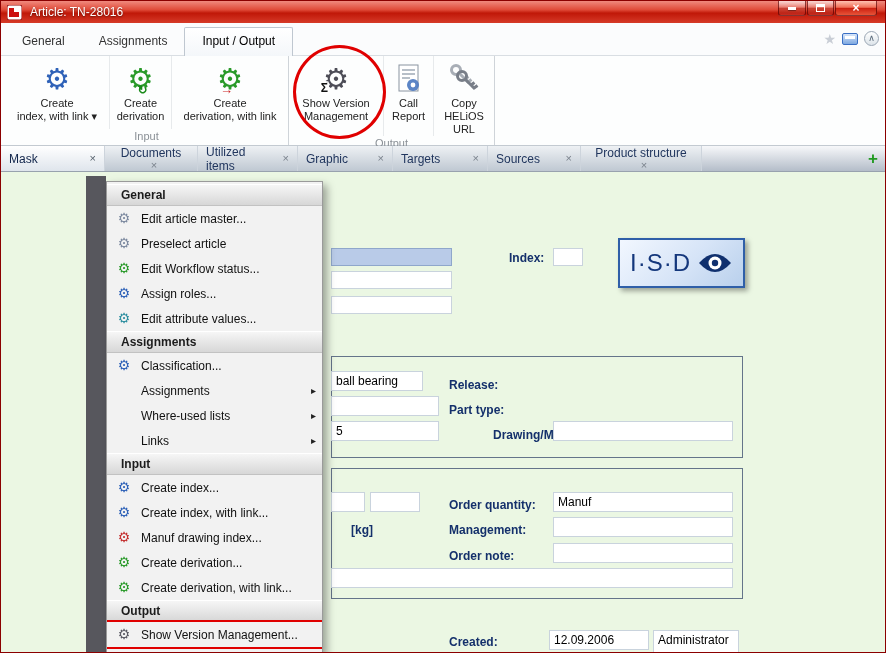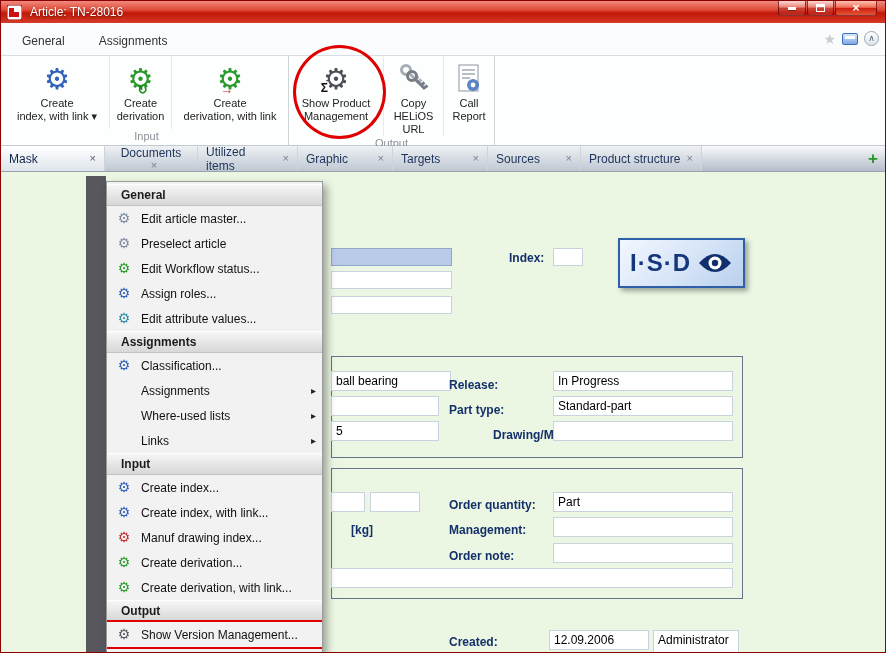--- a/index.html
+++ b/index.html
@@ -82,21 +82,21 @@
     border-bottom:1px solid #98a2ae; display:flex; align-items:stretch;
   }
   .dtab{
     display:flex; align-items:center; font-size:12px; color:#21365e;
     padding:0 8px; border-right:1px solid #cdd4dc;
     background:linear-gradient(180deg,#eef1f4,#bfc8d2); cursor:default;
   }
   .dtab .dlabel{ flex:1; }
   .dtab.active{ background:linear-gradient(180deg,#ffffff,#dfe5ec); color:#10244a; }
   .dt1{ width:104px; } .dt2{ width:93px;flex-direction:column; } .dt3{ width:100px; } .dt4{ width:95px; }
-  .dt5{ width:95px; } .dt6{ width:93px; } .dt7{ width:121px; }
+  .dt5{ width:95px; } .dt6{ width:93px; } .dt7{ width:121px;flex-direction:column; }
   .dtab-close{ font-size:11px; color:#7a828c; margin-left:6px; line-height:11px; }
   .dtab.active .dtab-close{ color:#55606c; }
   .add-tab{
     margin-left:auto; width:24px; display:flex; align-items:center; justify-content:center;
     color:#229a22; font-weight:bold; font-size:17px;
   }
   
   .content{ position:relative; height:481px; background:#ebf7e3; overflow:hidden; }
   .fld{
     position:absolute; background:#fff; border:1px solid #c9d3dd;
@@ -105,21 +105,21 @@
   }
   .fld.sel{ background:#b9cbe8; border-color:#8fa7cb; }
   .lbl{ position:absolute; font-size:12px; font-weight:bold; color:#14306b; white-space:nowrap; }
   .gbox{ position:absolute; border:1px solid #64748a; }
   .f-article{ left:330px; top:76px;  width:121px; height:18px; }
   .f-index  { left:552px; top:76px;  width:30px;  height:18px; }
   .f-a2     { left:330px; top:99px;  width:121px; height:18px; }
   .f-a3     { left:330px; top:124px; width:121px; height:18px; }
   .lbl-index{ left:508px; top:79px; }
   .gb1{ left:330px; top:184px; width:412px; height:102px; }
-  .f-desig  { left:330px; top:199px; width:120px; height:20px; }
+  .f-desig  { left:330px; top:199px; width:92px; height:20px; }
   .f-l2     { left:330px; top:224px; width:108px; height:20px; }
   .f-l3     { left:330px; top:249px; width:108px; height:20px; }
   .lbl-release { left:448px; top:206px; }
   .f-release{ left:552px; top:199px; width:180px; height:20px; }
   .lbl-parttype{ left:448px; top:231px; }
   .f-parttype{ left:552px; top:224px; width:180px; height:20px; }
   .lbl-drawing{ left:448px; top:256px;padding-left:44px; }
   .f-drawing{ left:552px; top:249px; width:180px; height:20px; }
   .gb2{ left:330px; top:296px; width:412px; height:131px; }
   .f-q1{ left:330px; top:320px; width:34px; height:20px; }
@@ -135,21 +135,21 @@
   .lbl-created{ left:448px; top:463px; }
   .f-cdate{ left:548px; top:458px; width:100px; height:20px; }
   .f-cuser{ left:652px; top:458px; width:86px; height:36px; }
   
   .isd-logo{
     position:absolute; left:617px; top:66px; width:127px; height:50px;
     border:2px solid #2f5fa8; background:linear-gradient(135deg,#f2f7ff 0%,#d6e4f7 55%,#b9d0ec 100%);
     box-shadow:3px 3px 5px rgba(0,0,0,.35);
     display:flex; align-items:center; justify-content:center; gap:6px;
   }
-  .isd-text{ font-weight:bold; font-size:24px; color:#14377c; letter-spacing:1px; }
+  .isd-text{ font-weight:normal; font-size:24px; color:#14377c; letter-spacing:1px; }
   
   .side-strip{ position:absolute; left:85px; top:4px; bottom:0; width:20px; background:#57575d; z-index:40; }
   .ctxmenu{
     position:absolute; left:105px; top:9px; bottom:0; width:217px;
     background:#f2f2f2; border:1px solid #9a9a9a; box-shadow:4px 4px 8px rgba(0,0,0,.35);
     z-index:50; padding-top:2px; overflow:hidden;
   }
   .mheader{
     height:22px; line-height:21px; padding-left:14px; font-size:12px; font-weight:bold; color:#1c1c1c;
     background:linear-gradient(180deg,#f6f6f6,#d7d7d7); border-top:1px solid #fff; border-bottom:1px solid #c2c2c2;
@@ -189,20 +189,21 @@
         </div>
       <div class="winbtn close">
           <span>×</span>
         </div>
     </div>
   </div>
 
   <div class="tabrow">
     <span class="rtab">General</span>
     <span class="rtab">Assignments</span>
+    <span class="rtab active">Input / Output</span>
     <div class="tabrow-right">
       <span class="star-icon">★</span>
       <span class="ribbon-opt-icon">
           <b></b>
         </span>
       <span class="collapse-btn">∧</span>
     </div>
   </div>
 
   <div class="ribbon">
@@ -234,53 +235,53 @@
       </div>
       <div class="rgroup-label">Input</div>
     </div>
     <div class="rgroup">
       <div class="rbuttons">
         <div class="rbtn rb4">
           <span class="ricon">
               <span class="gear gear-dark">⚙</span>
               <span class="overlay-badge ov-sigma">Σ</span>
             </span>
-          <span class="rl1">Show Product</span>
+          <span class="rl1">Show Version</span>
           <span class="rl2">Management</span>
+        </div>
+        <div class="rbtn rb5">
+          <span class="ricon">
+            <svg width="24" height="30" viewBox="0 0 24 30">
+              <rect x="2" y="1" width="19" height="26" fill="#ffffff" stroke="#8a94a0"></rect>
+              <line x1="5" y1="6" x2="18" y2="6" stroke="#b7bfc8" stroke-width="2"></line>
+              <line x1="5" y1="10" x2="18" y2="10" stroke="#b7bfc8" stroke-width="2"></line>
+              <line x1="5" y1="14" x2="13" y2="14" stroke="#b7bfc8" stroke-width="2"></line>
+              <circle cx="16" cy="21" r="6" fill="#4a78c0" opacity="0.9"></circle>
+              <circle cx="16" cy="21" r="2.4" fill="#ffffff"></circle>
+            </svg>
+          </span>
+          <span class="rl1">Call</span>
+          <span class="rl2">Report</span>
         </div>
         <div class="rbtn rb6">
           <span class="ricon">
             <svg width="34" height="32" viewBox="0 0 34 32">
               <g stroke="#a8aeb6" stroke-width="3" fill="none">
                 <circle cx="9" cy="7" r="4.5"></circle>
                 <path d="M12.5 10.5 L22 20 M18 16 l3.5 -2.5 M21 19 l3.5 -2.5"></path>
               </g>
               <g stroke="#787e88" stroke-width="3" fill="none">
                 <circle cx="15" cy="13" r="4.5"></circle>
                 <path d="M18.5 16.5 L28 26 M24 22 l3.5 -2.5 M27 25 l3.5 -2.5"></path>
               </g>
             </svg>
           </span>
           <span class="rl1">Copy</span>
           <span class="rl2">HELiOS URL</span>
         </div>
-        <div class="rbtn rb5">
-          <span class="ricon">
-            <svg width="24" height="30" viewBox="0 0 24 30">
-              <rect x="2" y="1" width="19" height="26" fill="#ffffff" stroke="#8a94a0"></rect>
-              <line x1="5" y1="6" x2="18" y2="6" stroke="#b7bfc8" stroke-width="2"></line>
-              <line x1="5" y1="10" x2="18" y2="10" stroke="#b7bfc8" stroke-width="2"></line>
-              <line x1="5" y1="14" x2="13" y2="14" stroke="#b7bfc8" stroke-width="2"></line>
-              <circle cx="16" cy="21" r="6" fill="#4a78c0" opacity="0.9"></circle>
-              <circle cx="16" cy="21" r="2.4" fill="#ffffff"></circle>
-            </svg>
-          </span>
-          <span class="rl1">Call</span>
-          <span class="rl2">Report</span>
-        </div>
       </div>
       <div class="rgroup-label">Output</div>
     </div>
   </div>
 
   <div class="doctabs">
     <div class="dtab active dt1">
       <span class="dlabel">Mask</span>
       <span class="dtab-close">×</span>
     </div>
@@ -326,31 +327,29 @@
         <circle cx="18" cy="13" r="6.5" fill="#ffffff"></circle>
         <circle cx="18" cy="13" r="3.2" fill="#10306e"></circle>
       </svg>
     </div>
 
     <div class="gbox gb1"></div>
     <div class="fld f-desig">ball bearing</div>
     <div class="fld f-l2"></div>
     <div class="fld f-l3">5</div>
     <span class="lbl lbl-release">Release:</span>
-    <div class="fld f-release">In Progress</div>
     <span class="lbl lbl-parttype">Part type:</span>
-    <div class="fld f-parttype">Standard-part</div>
     <span class="lbl lbl-drawing">Drawing/Manuf.:</span>
     <div class="fld f-drawing"></div>
 
     <div class="gbox gb2"></div>
     <div class="fld f-q1"></div>
     <div class="fld f-q2"></div>
     <span class="lbl lbl-qty">Order quantity:</span>
-    <div class="fld f-qty">Part</div>
+    <div class="fld f-qty">Manuf</div>
     <span class="lbl lbl-kg">[kg]</span>
     <span class="lbl lbl-resourcing">Management:</span>
     <div class="fld f-resourcing"></div>
     <span class="lbl lbl-ordernote">Order note:</span>
     <div class="fld f-ordernote"></div>
     <div class="fld f-note"></div>
 
     <span class="lbl lbl-created">Created:</span>
     <div class="fld f-cdate">12.09.2006</div>
     <div class="fld f-cuser">Administrator</div>

